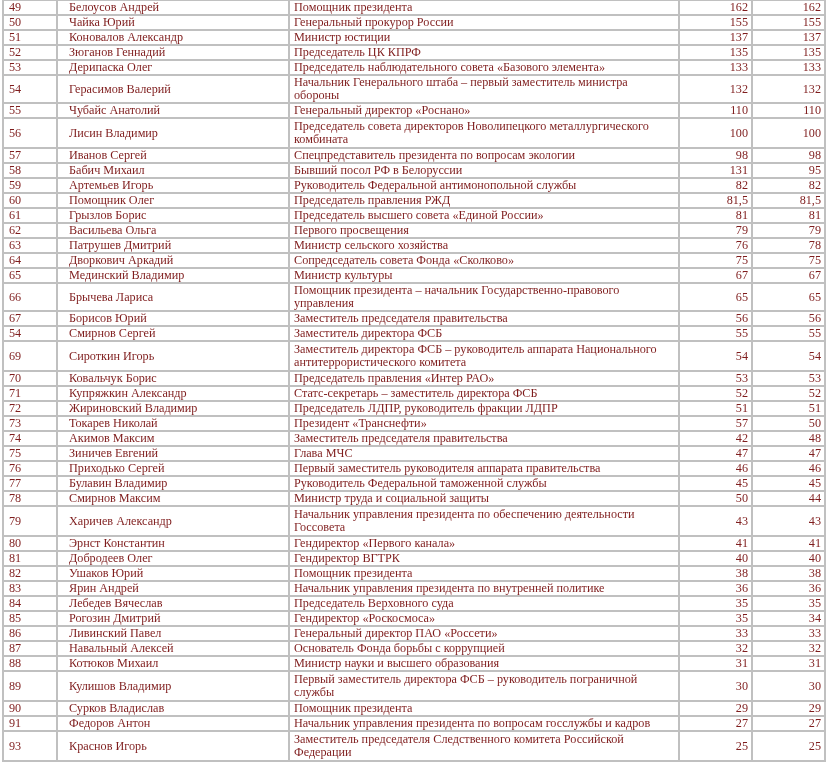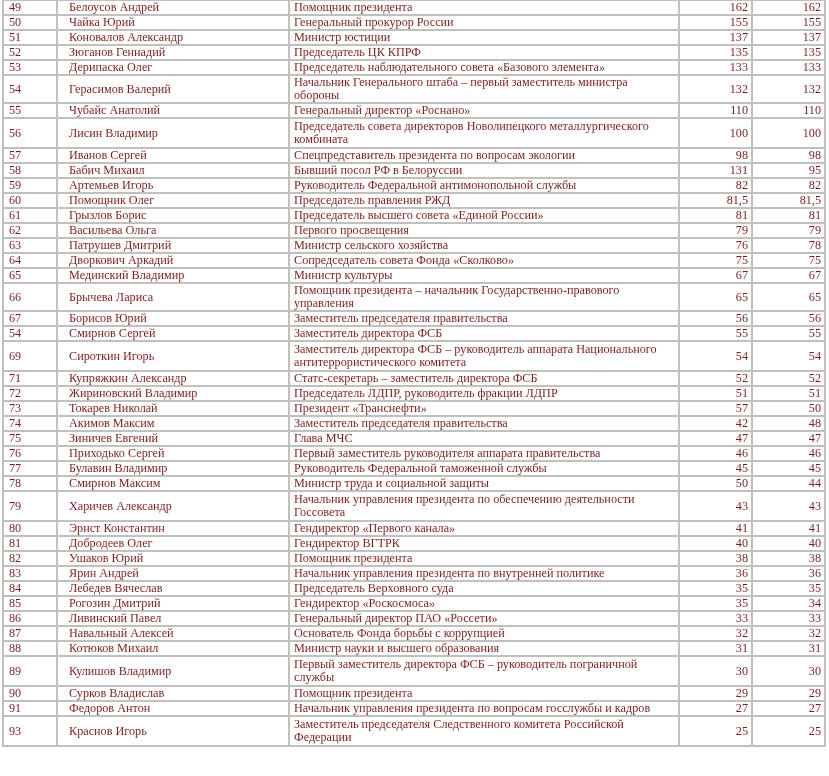--- a/index.html
+++ b/index.html
@@ -188,20 +188,27 @@
           <td class="val">55</td>
         </tr>
         <tr class="tall">
           <td class="num">69</td>
           <td class="name">Сироткин Игорь</td>
           <td class="pos">Заместитель директора ФСБ – руководитель аппарата Национального антитеррористического комитета</td>
           <td class="val">54</td>
           <td class="val">54</td>
         </tr>
         <tr>
+          <td class="num">70</td>
+          <td class="name">Ковальчук Борис</td>
+          <td class="pos">Председатель правления «Интер РАО»</td>
+          <td class="val">53</td>
+          <td class="val">53</td>
+        </tr>
+        <tr>
           <td class="num">71</td>
           <td class="name">Купряжкин Александр</td>
           <td class="pos">Статс-секретарь – заместитель директора ФСБ</td>
           <td class="val">52</td>
           <td class="val">52</td>
         </tr>
         <tr>
           <td class="num">72</td>
           <td class="name">Жириновский Владимир</td>
           <td class="pos">Председатель ЛДПР, руководитель фракции ЛДПР</td>

